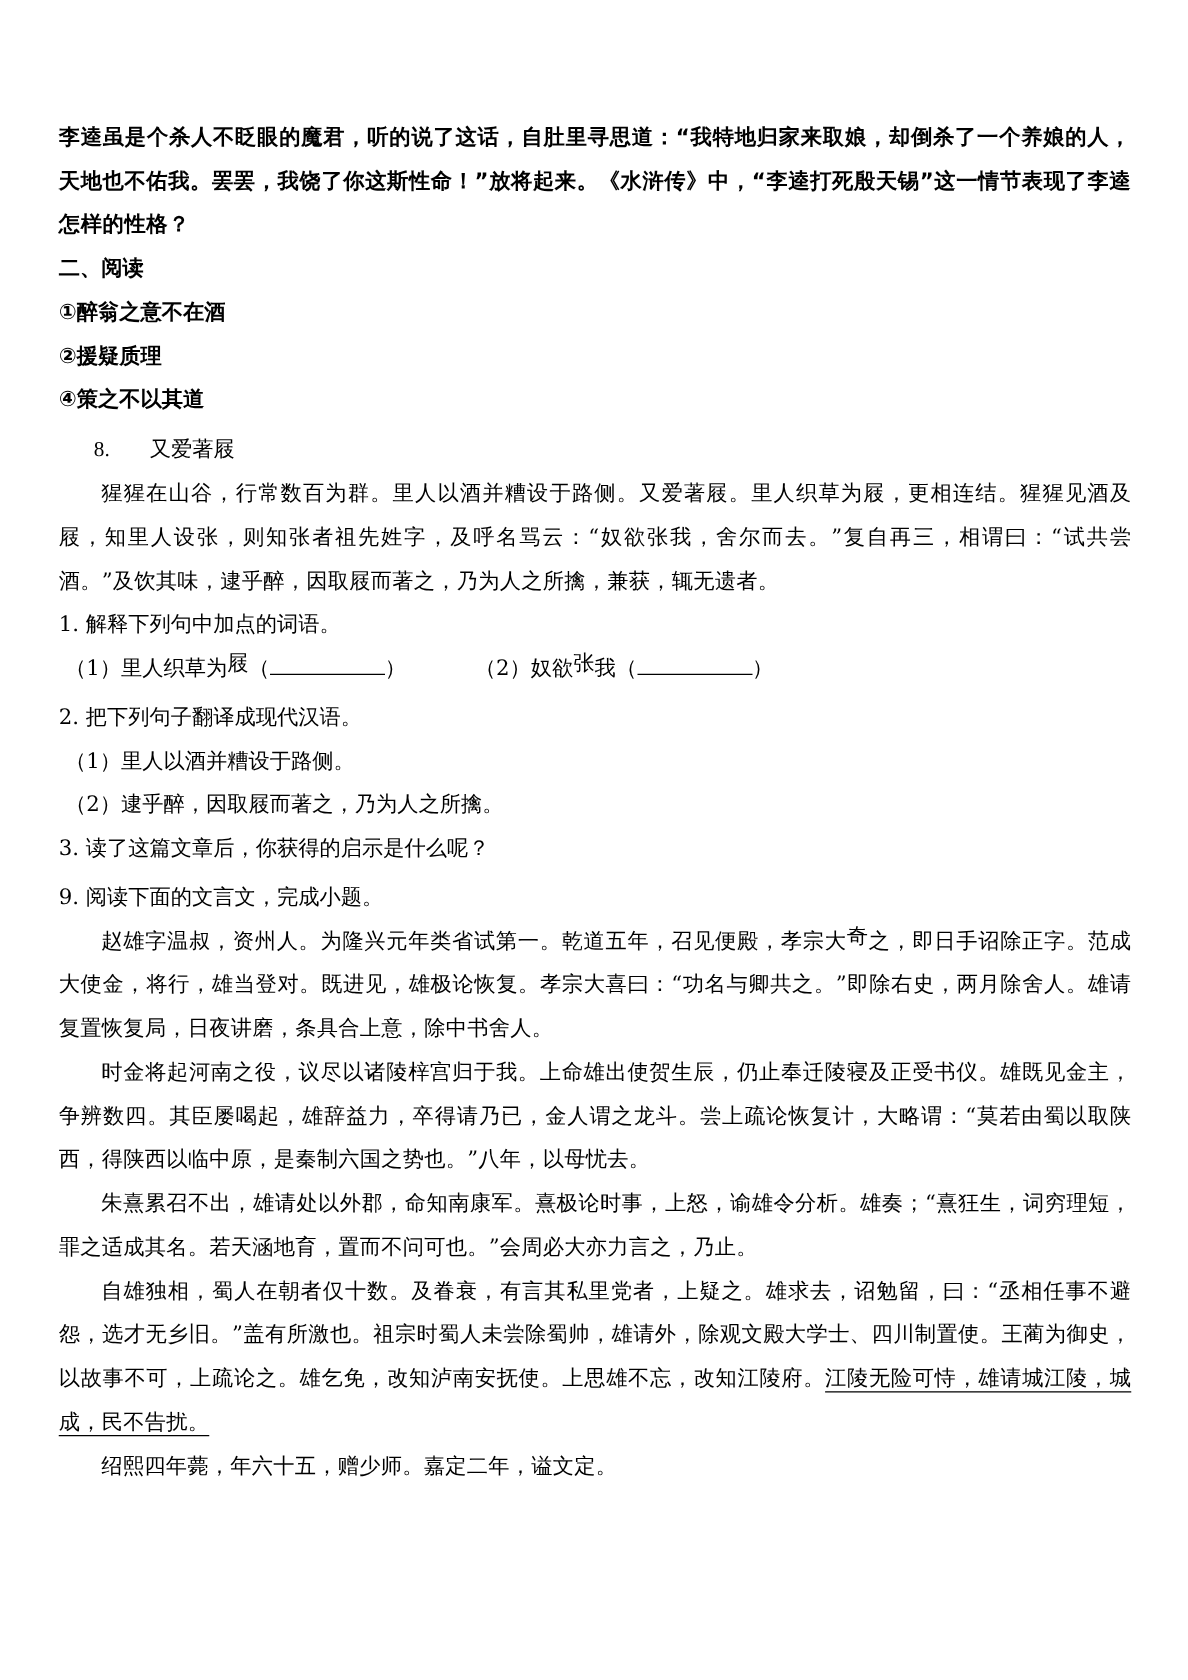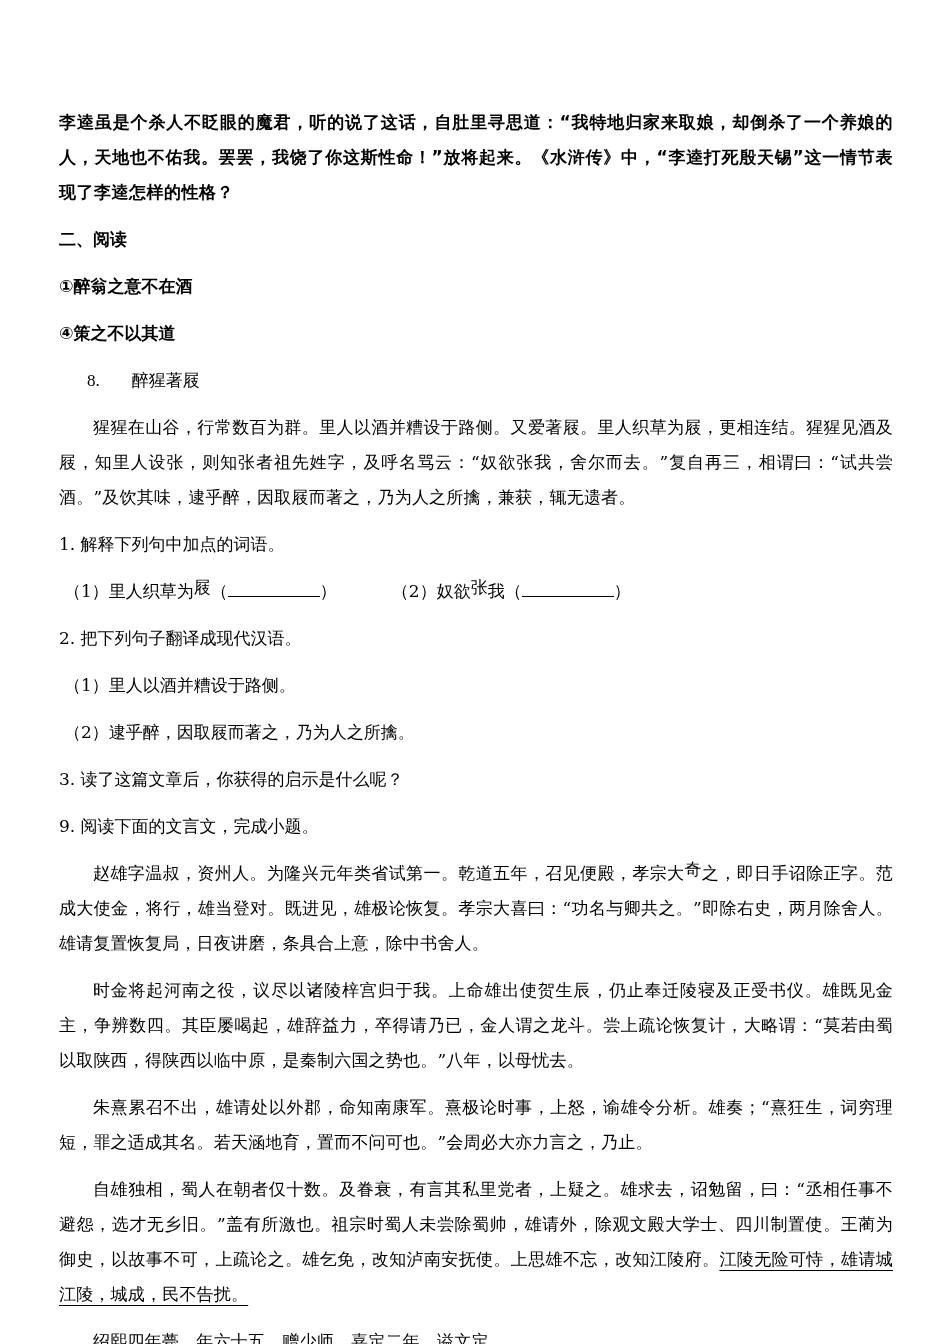--- a/index.html
+++ b/index.html
@@ -7,21 +7,21 @@
     position:relative;
     width:950px; height:1344px;
     box-sizing:border-box;
     background:#ffffff;
     color:#000000;
     padding:93px 45px 0 47px;
     overflow:hidden;
     font-size:17px;
     font-family:"DejaVu Serif","Liberation Serif",serif;
   }
-  p { margin:12px; }
+  p { margin:0; }
   .line { line-height:35px; }
   .sans-bold {
     font-family:"DejaVu Sans","Liberation Sans",sans-serif;
     font-weight:700;
   }
   .serif {
     font-family:"DejaVu Serif","Liberation Serif",serif;
     font-weight:400;
   }
   .intro {
@@ -63,23 +63,24 @@
 <body>
 
 <div class="page">
 
   <p class="intro sans-bold">李逵虽是个杀人不眨眼的魔君，听的说了这话，自肚里寻思道：“我特地归家来取娘，却倒杀了一个养娘的人，天地也不佑我。罢罢，我饶了你这斯性命！”放将起来。《水浒传》中，“李逵打死殷天锡”这一情节表现了李逵怎样的性格？</p>
 
   <p class="line sans-bold">二、阅读</p>
 
 
   <p class="line sans-bold">①醉翁之意不在酒</p>
+  <p class="line sans-bold">②援疑质理</p>
   <p class="line sans-bold">④策之不以其道</p>
 
-  <p class="line serif q8-title-line mt"><span class="qnum">8.</span><span>醉猩著屐</span></p>
+  <p class="line serif q8-title-line mt"><span class="qnum">8.</span><span>又爱著屐</span></p>
 
   <p class="passage serif">猩猩在山谷，行常数百为群。里人以酒并糟设于路侧。又爱著屐。里人织草为屐，更相连结。猩猩见酒及屐，知里人设张，则知张者祖先姓字，及呼名骂云：“奴欲张我，舍尔而去。”复自再三，相谓曰：“试共尝酒。”及饮其味，逮乎醉，因取屐而著之，乃为人之所擒，兼获，辄无遗者。</p>
 
   <p class="line serif">1. 解释下列句中加点的词语。</p>
 
   <p class="line serif subline"><span><span>（1）里人织草为</span><span class="em-raised">屐</span><span>（</span><span class="blank"></span><span>）</span></span><span class="gap"></span><span><span>（2）奴欲</span><span class="em-raised">张</span><span>我</span><span>（</span><span class="blank"></span><span>）</span></span></p>
 
   <p class="line serif mt">2. 把下列句子翻译成现代汉语。</p>
   <p class="line serif subline">（1）里人以酒并糟设于路侧。</p>
   <p class="line serif subline">（2）逮乎醉，因取屐而著之，乃为人之所擒。</p>

